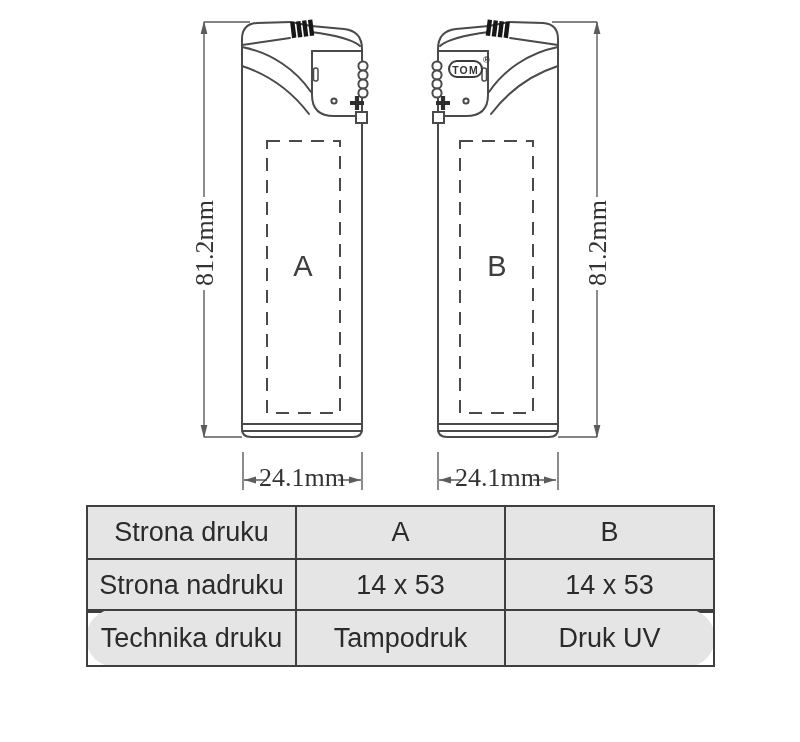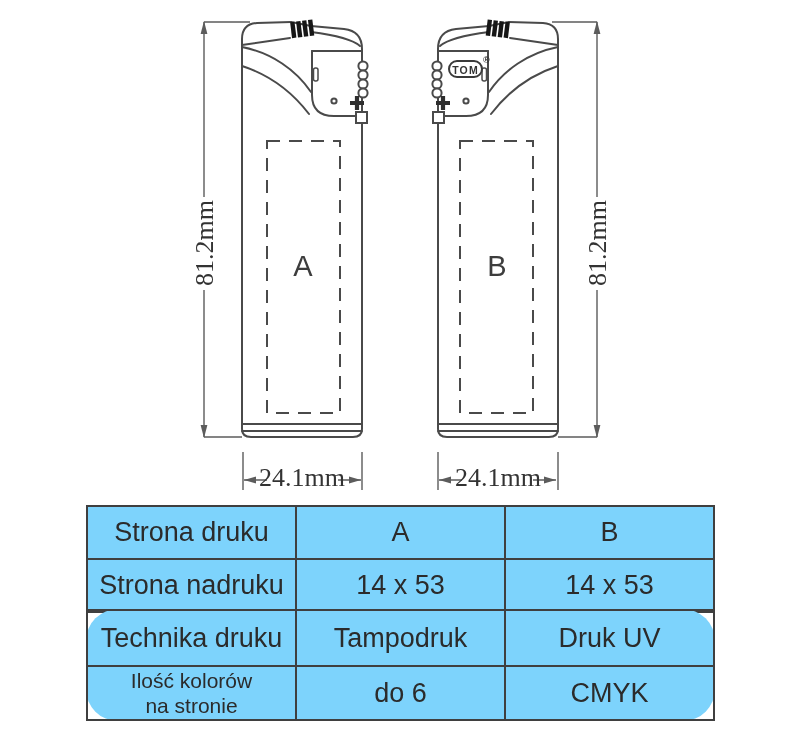--- a/index.html
+++ b/index.html
@@ -15,21 +15,21 @@
   .dim{stroke:#5c5c5c;stroke-width:1.4;fill:none;}
   .dimfill{fill:#5c5c5c;stroke:none;}
   .dimtext{font-family:"Liberation Serif",serif;font-size:26px;fill:#333333;}
   .arealabel{font-family:"Liberation Sans",sans-serif;font-size:29px;fill:#3d3d3d;}
   .pill{fill:#ffffff;stroke:#3a3a3a;stroke-width:2;}
   .brand{font-family:"Liberation Sans",sans-serif;font-size:10.5px;font-weight:bold;
          letter-spacing:1.2px;fill:#333333;}
   .reg{font-size:9px;letter-spacing:0;}
   
   .spec-table{position:absolute;left:86px;width:627px;border-collapse:collapse;
-              table-layout:fixed;background:#7dd3fc;color:#2b2b2b;}
+              table-layout:fixed;background:#e5e5e5;color:#2b2b2b;}
   .spec-table td{border:2px solid #3f3f3f;text-align:center;vertical-align:middle;
                  font-size:27px;padding:0;font-family:"Liberation Sans",sans-serif;}
   .t1{top:505px;}
   .t2{top:609px;border-radius:32px;}
   .t1 td{height:51px;}
   .t2 tr.r1 td{height:54px;}
   .t2 tr.r2 td{height:52px;}
   .small-hdr div{font-size:21px;line-height:1.2;}
 </style>
 </head>
@@ -151,24 +151,16 @@
         <col style="width:209px">
         <col style="width:209px">
         <col style="width:209px">
       </colgroup>
     <tbody>
         <tr class="r1">
       <td>Technika druku</td>
       <td>Tampodruk</td>
       <td>Druk UV</td>
     </tr>
-    <tr class="r2">
-      <td class="small-hdr">
-        <div>Ilość kolorów</div>
-        <div>na stronie</div>
-      </td>
-      <td>do 6</td>
-      <td>CMYK</td>
-    </tr>
   </tbody>
     </table>
 
 </div>
 
 </body></html>

